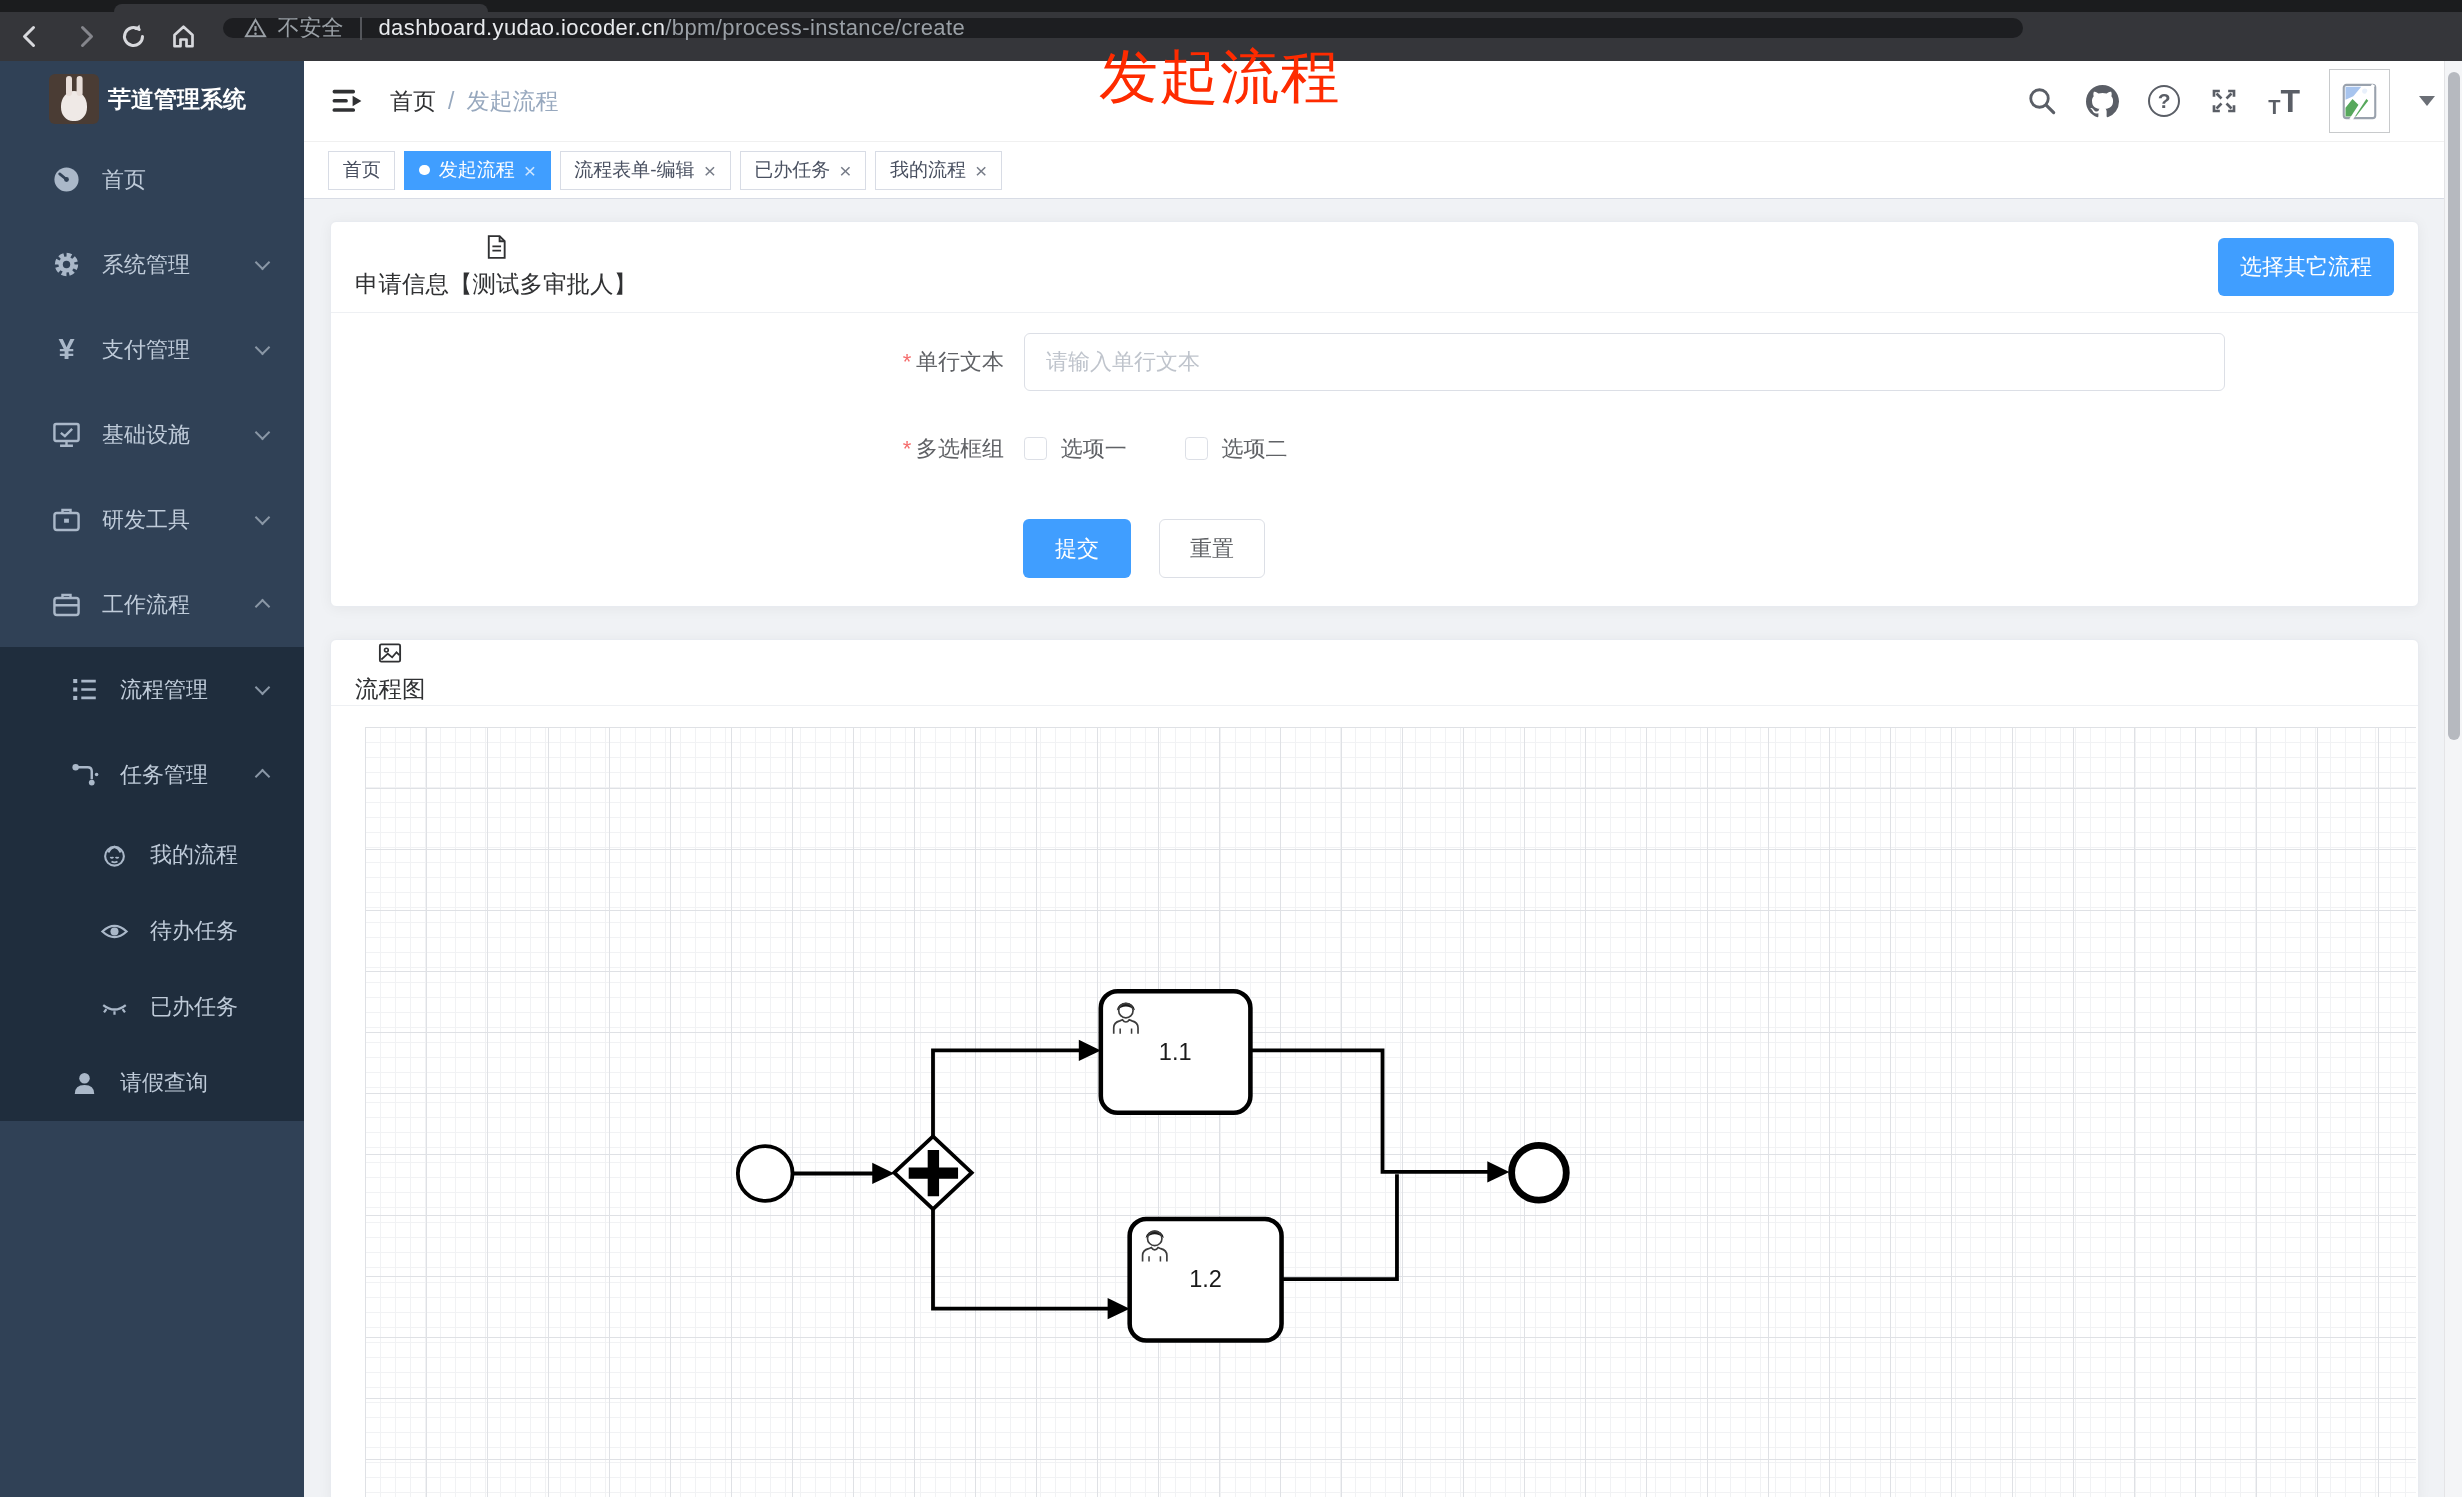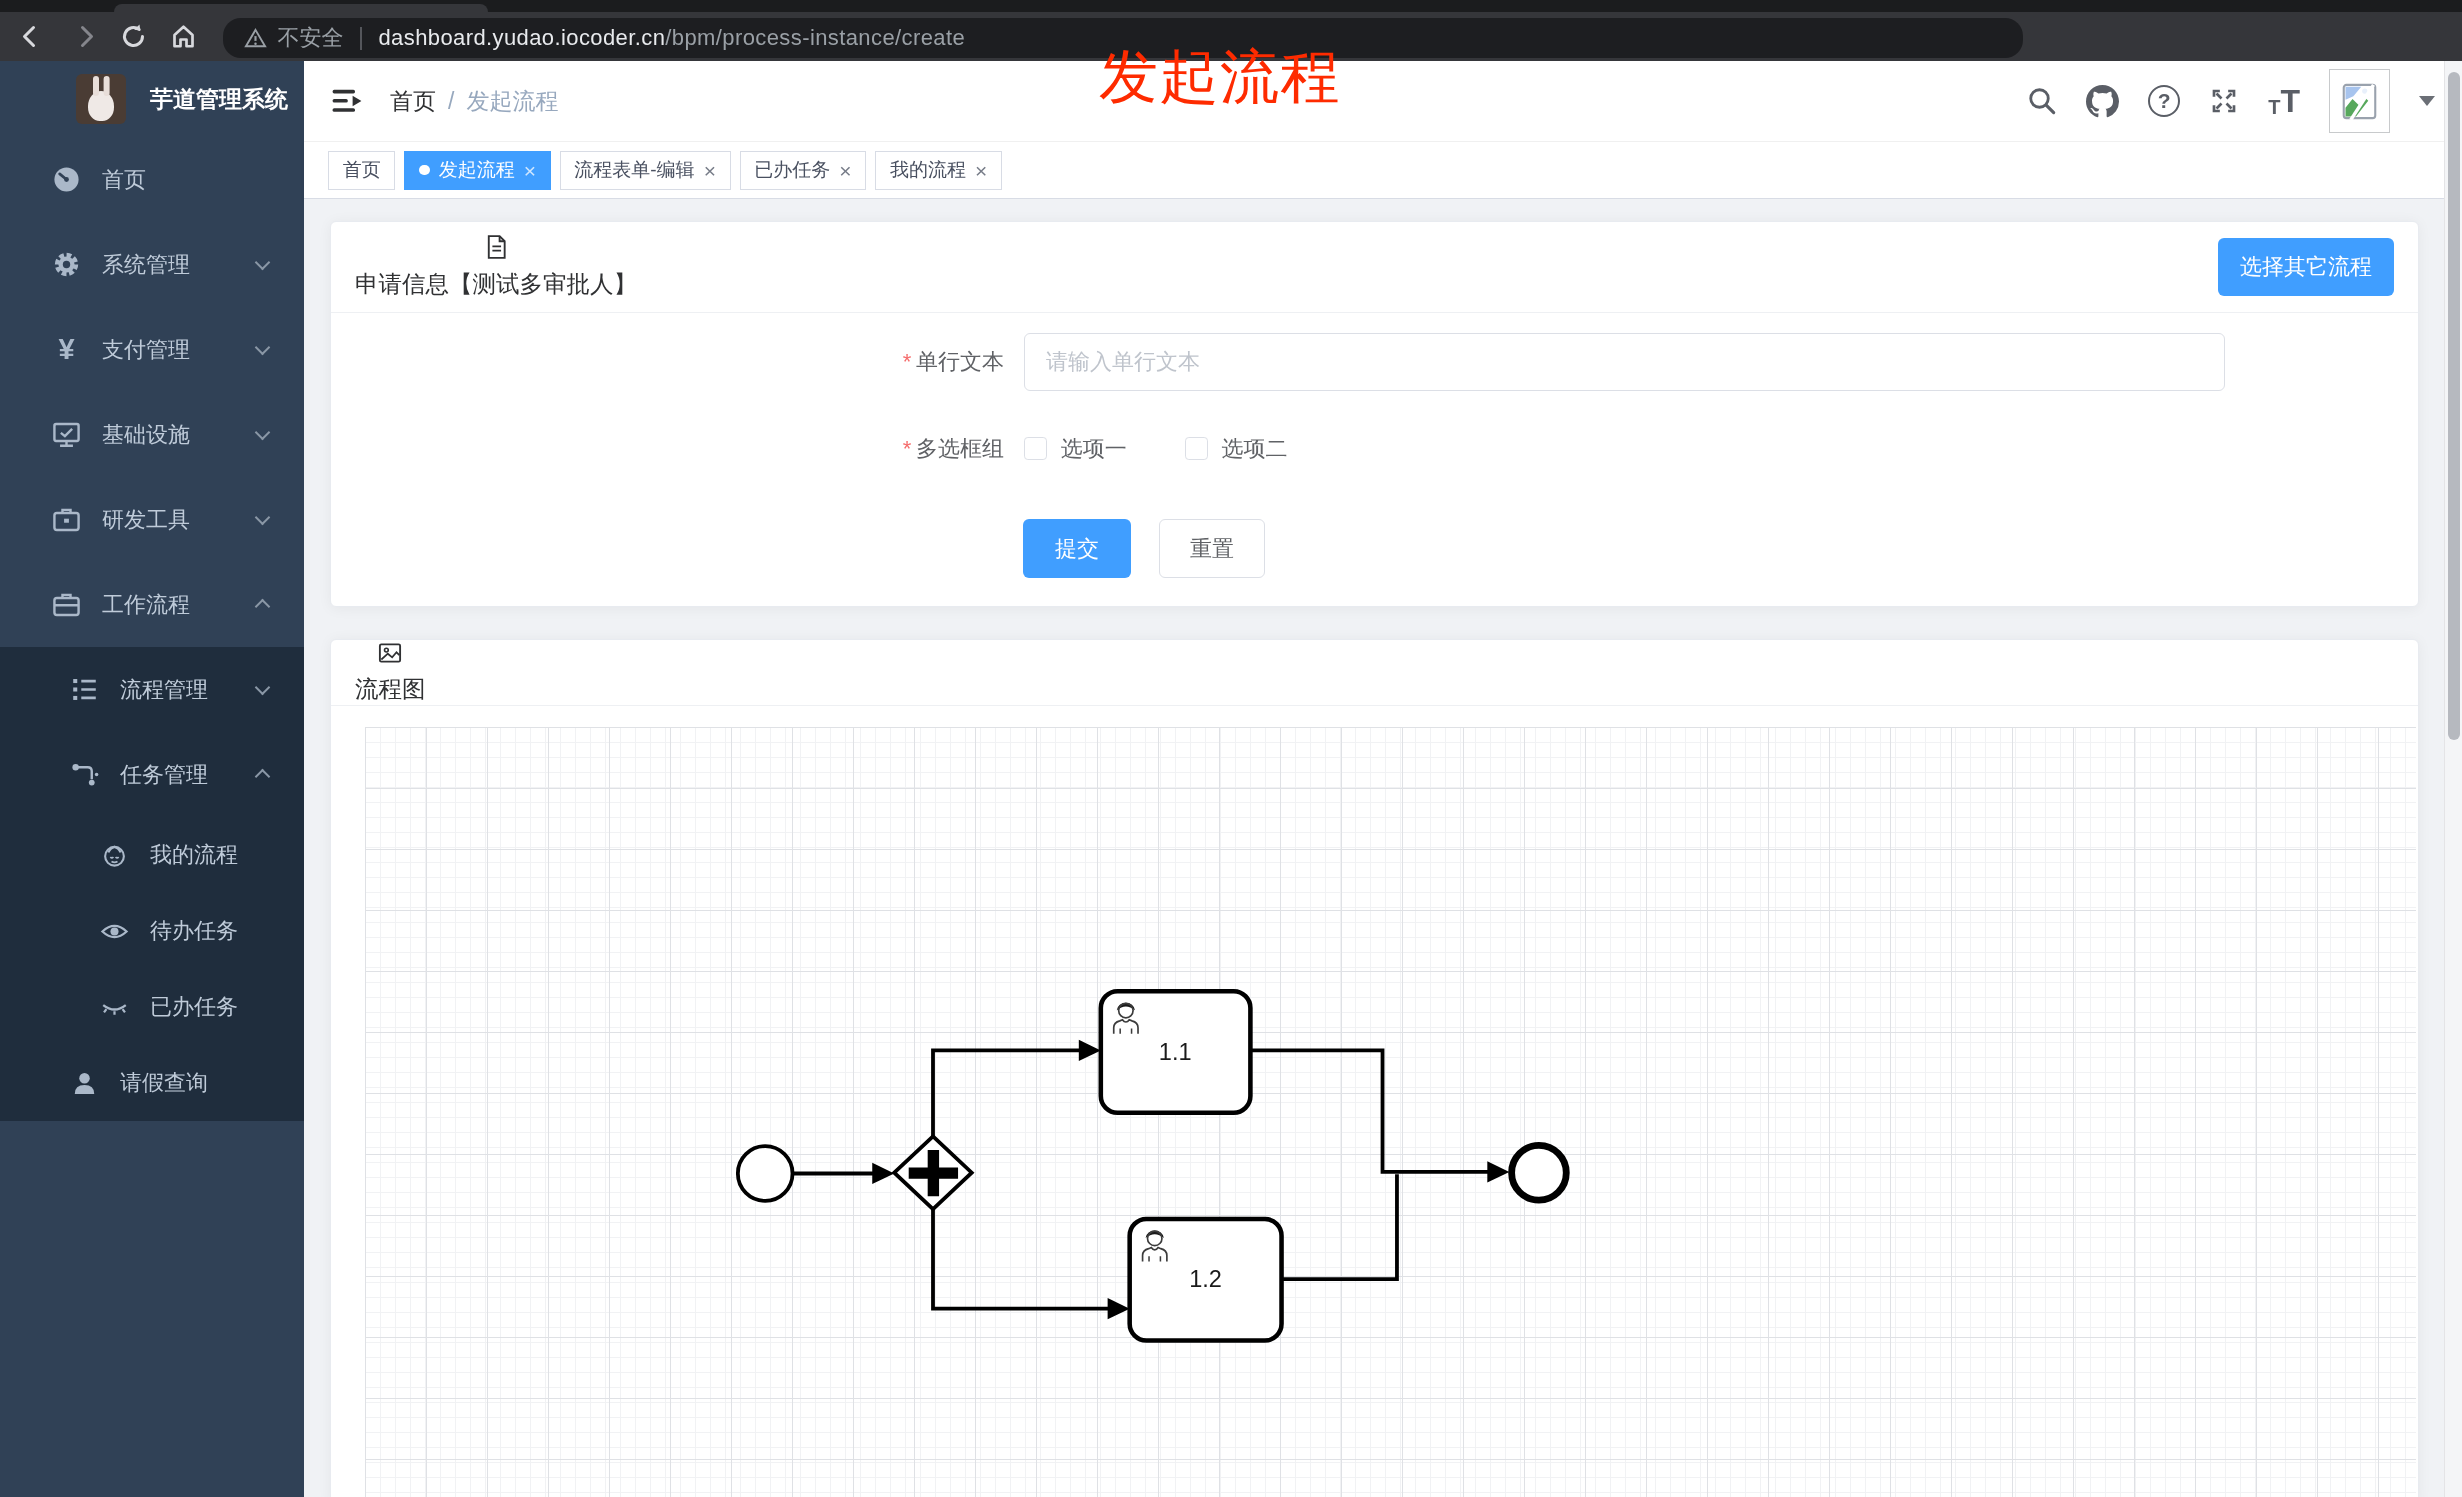--- a/index.html
+++ b/index.html
@@ -4,41 +4,41 @@
 <style>
   html,body{margin:0;padding:0;background:#ddd;}
   .screen{position:relative;width:2462px;height:1498px;overflow:hidden;background:#fff;
     font-family:"Liberation Sans","DejaVu Sans",sans-serif;-webkit-font-smoothing:antialiased;}
   
   .chrome{position:absolute;top:0;left:0;right:0;height:61px;background:#35363a;}
   .tabstrip{position:absolute;top:0;left:0;right:0;height:12px;background:#1b1c1e;}
   .active-tab{position:absolute;top:3.8px;left:114px;width:374px;height:8.4px;background:#35363a;border-radius:10.6px 10.6px 0 0;}
   .toolbar{position:absolute;top:12px;left:0;right:0;height:49px;background:#35363a;}
   .nav-ic{position:absolute;top:10.6px;width:27px;height:27px;}
-  .url-pill{position:absolute;left:223px;top:6px;width:1800px;height:40px;background:#1d1e21;border-radius:18px;
+  .url-pill{position:absolute;left:223px;top:6px;width:1800px;height:20px;background:#1d1e21;border-radius:18px;
     display:flex;align-items:center;padding:0 21px;box-sizing:border-box;font-size:22px;}
   .sec-label{color:#9aa0a6;margin-left:10.6px;}
   .url-div{width:1.5px;height:23px;background:#54565b;margin:0 16.7px;}
   .url-domain{color:#e8eaed;letter-spacing:0.4px;}
   .url-path{color:#9aa0a6;letter-spacing:0.4px;}
   .chrome-right{position:absolute;right:13.7px;top:12px;height:49px;display:flex;align-items:center;gap:23px;flex-direction:column;}
   .incog-badge{height:43px;background:#202124;border-radius:21px;display:flex;align-items:center;gap:12px;padding:0 20px 0 4.6px;}
   .incog-circle{width:35px;height:35px;border-radius:50%;background:#e8eaed;display:flex;align-items:center;justify-content:center;}
   .incog-label{color:#e8eaed;font-size:23px;font-weight:bold;}
   .update-pill{height:38px;border:2.3px solid #f28b82;border-radius:21px;display:flex;align-items:center;gap:16.7px;padding:0 15px;color:#f28b82;}
   .update-label{font-size:23px;}
   .kebab{display:flex;flex-direction:column;gap:4.6px;}
   .kebab i{width:4.6px;height:4.6px;border-radius:50%;background:#f28b82;}
   
   .annotation{position:absolute;top:38px;left:1099px;font-size:59px;font-weight:500;color:#fe2b00;z-index:60;letter-spacing:1.5px;}
   
   .app{position:absolute;top:61px;left:0;width:2462px;height:1437px;display:flex;background:#f0f2f5;}
   
   .sidebar{width:304px;flex-shrink:0;background:#304156;color:#bfcbd9;}
-  .logo-row{height:76px;display:flex;align-items:center;padding-left:76px;gap:24px;}
+  .logo-row{height:76px;display:flex;align-items:center;padding-left:49px;gap:9px;}
   .logo-avatar{width:50px;height:50px;border-radius:6px;background:#4a3c34;position:relative;overflow:hidden;flex-shrink:0;}
   .logo-avatar::before{content:'';position:absolute;left:12px;top:16.7px;width:26px;height:30px;border-radius:50% 50% 45% 45%;background:#efe9e6;}
   .logo-avatar::after{content:'';position:absolute;left:16.7px;top:1.5px;width:6.8px;height:20px;border-radius:6px;background:#e8ded9;box-shadow:10.6px 0 0 #e8ded9;}
   .app-title{color:#fff;font-size:23px;font-weight:bold;}
   .m-item{position:relative;height:85px;display:flex;align-items:center;padding-left:52px;gap:21px;font-size:22px;cursor:pointer;}
   .m-item .mi{width:29px;height:29px;display:flex;align-items:center;justify-content:center;flex-shrink:0;color:#aab8c9;}
   .submenu{background:#1f2d3d;}
   .m-item.l2{padding-left:70px;}
   .m-item.l3{padding-left:100px;height:76px;}
   .m-item.h100{height:76px;}

